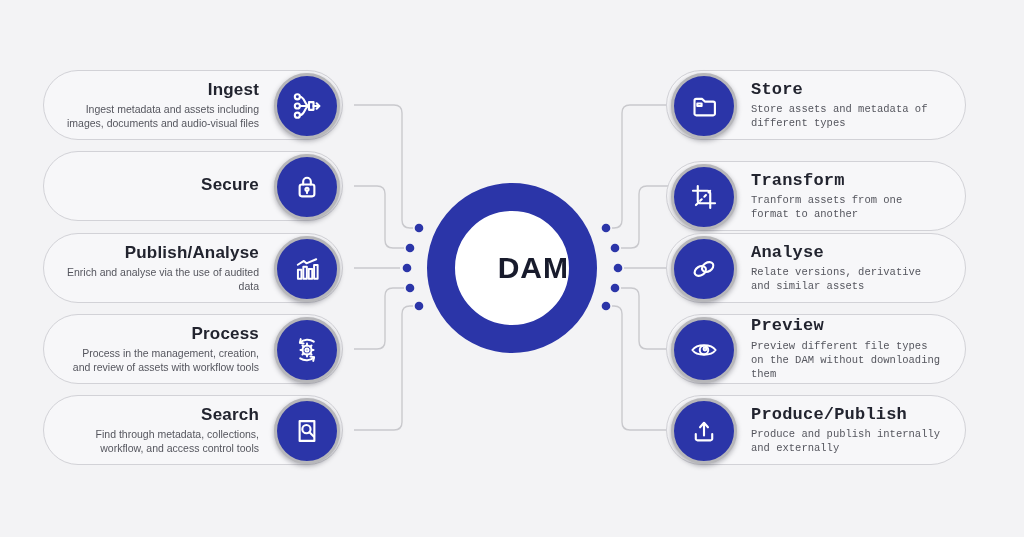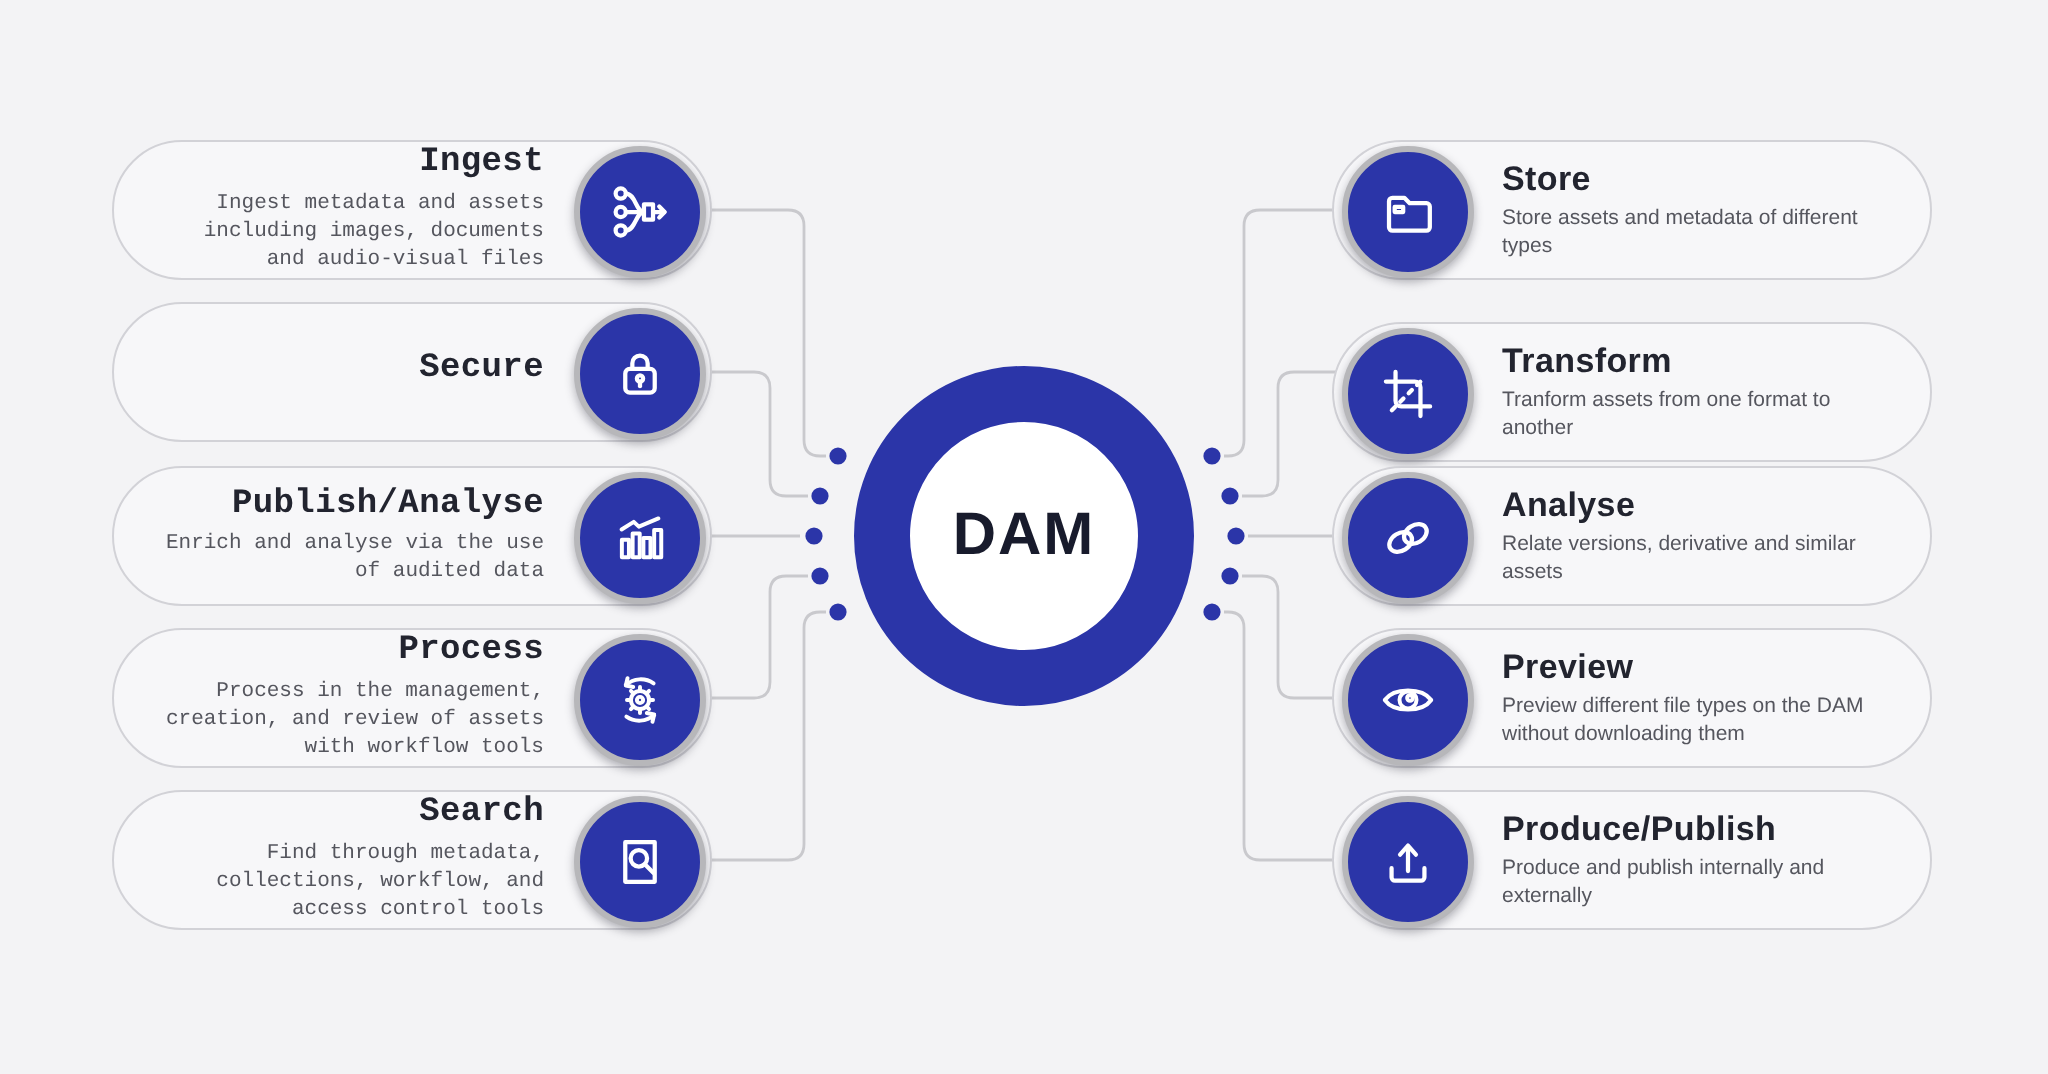--- a/index.html
+++ b/index.html
@@ -12,29 +12,29 @@
   .canvas{position:relative;width:1024px;height:537px;}
   .connectors{position:absolute;left:0;top:0;width:1024px;height:537px;}
 
   .pill{
     position:absolute;width:300px;height:70px;
     border:1px solid var(--pill-border,#d2d2d7);
     border-radius:35px;
     background:var(--pill-fill,#f7f7f9);
     box-sizing:border-box;
   }
-  .pill.left{left:56px;font-family:Liberation Mono, monospace;}
+  .pill.left{left:43px;}
   .pill.right{left:666px;}
 
   .pill-text{
     position:absolute;inset:0;
     display:flex;flex-direction:column;justify-content:center;
   }
   .pill.left .pill-text{align-items:flex-end;text-align:right;padding:0 83px 0 22px;}
-  .pill.right .pill-text{align-items:flex-start;text-align:left;padding:0 22px 0 84px;}
+  .pill.right .pill-text{align-items:flex-start;text-align:left;padding:0 22px 0 84px;font-family:Liberation Mono, monospace;}
   .pill-title{
     font-size:17px;font-weight:600;color:var(--title-text,#22242f);
     letter-spacing:.2px;line-height:1.15;margin-bottom:3px;
   }
   .pill-desc{
     font-size:10.5px;color:var(--desc-text,#55565e);line-height:1.35;
   }
 
   .icon-badge{
     position:absolute;top:2px;
@@ -47,21 +47,21 @@
   }
   .pill.left .icon-badge{left:230px;}
   .pill.right .icon-badge{left:4px;}
   .icon-badge svg{display:block;}
 
   .center-ring{
     position:absolute;left:427px;top:183px;
     width:170px;height:170px;border-radius:50%;
     border:28px solid var(--primary,#2b35a8);
     background:#ffffff;box-sizing:border-box;
-    display:flex;align-items:center;justify-content:center;
+    display:flex;align-items:center;justify-content:flex-end;
   }
   .center-label{
     font-size:30px;font-weight:700;color:#181b2c;letter-spacing:1px;
   }
 </style>
 </head>
 <body>
 
 <div class="canvas">
 

